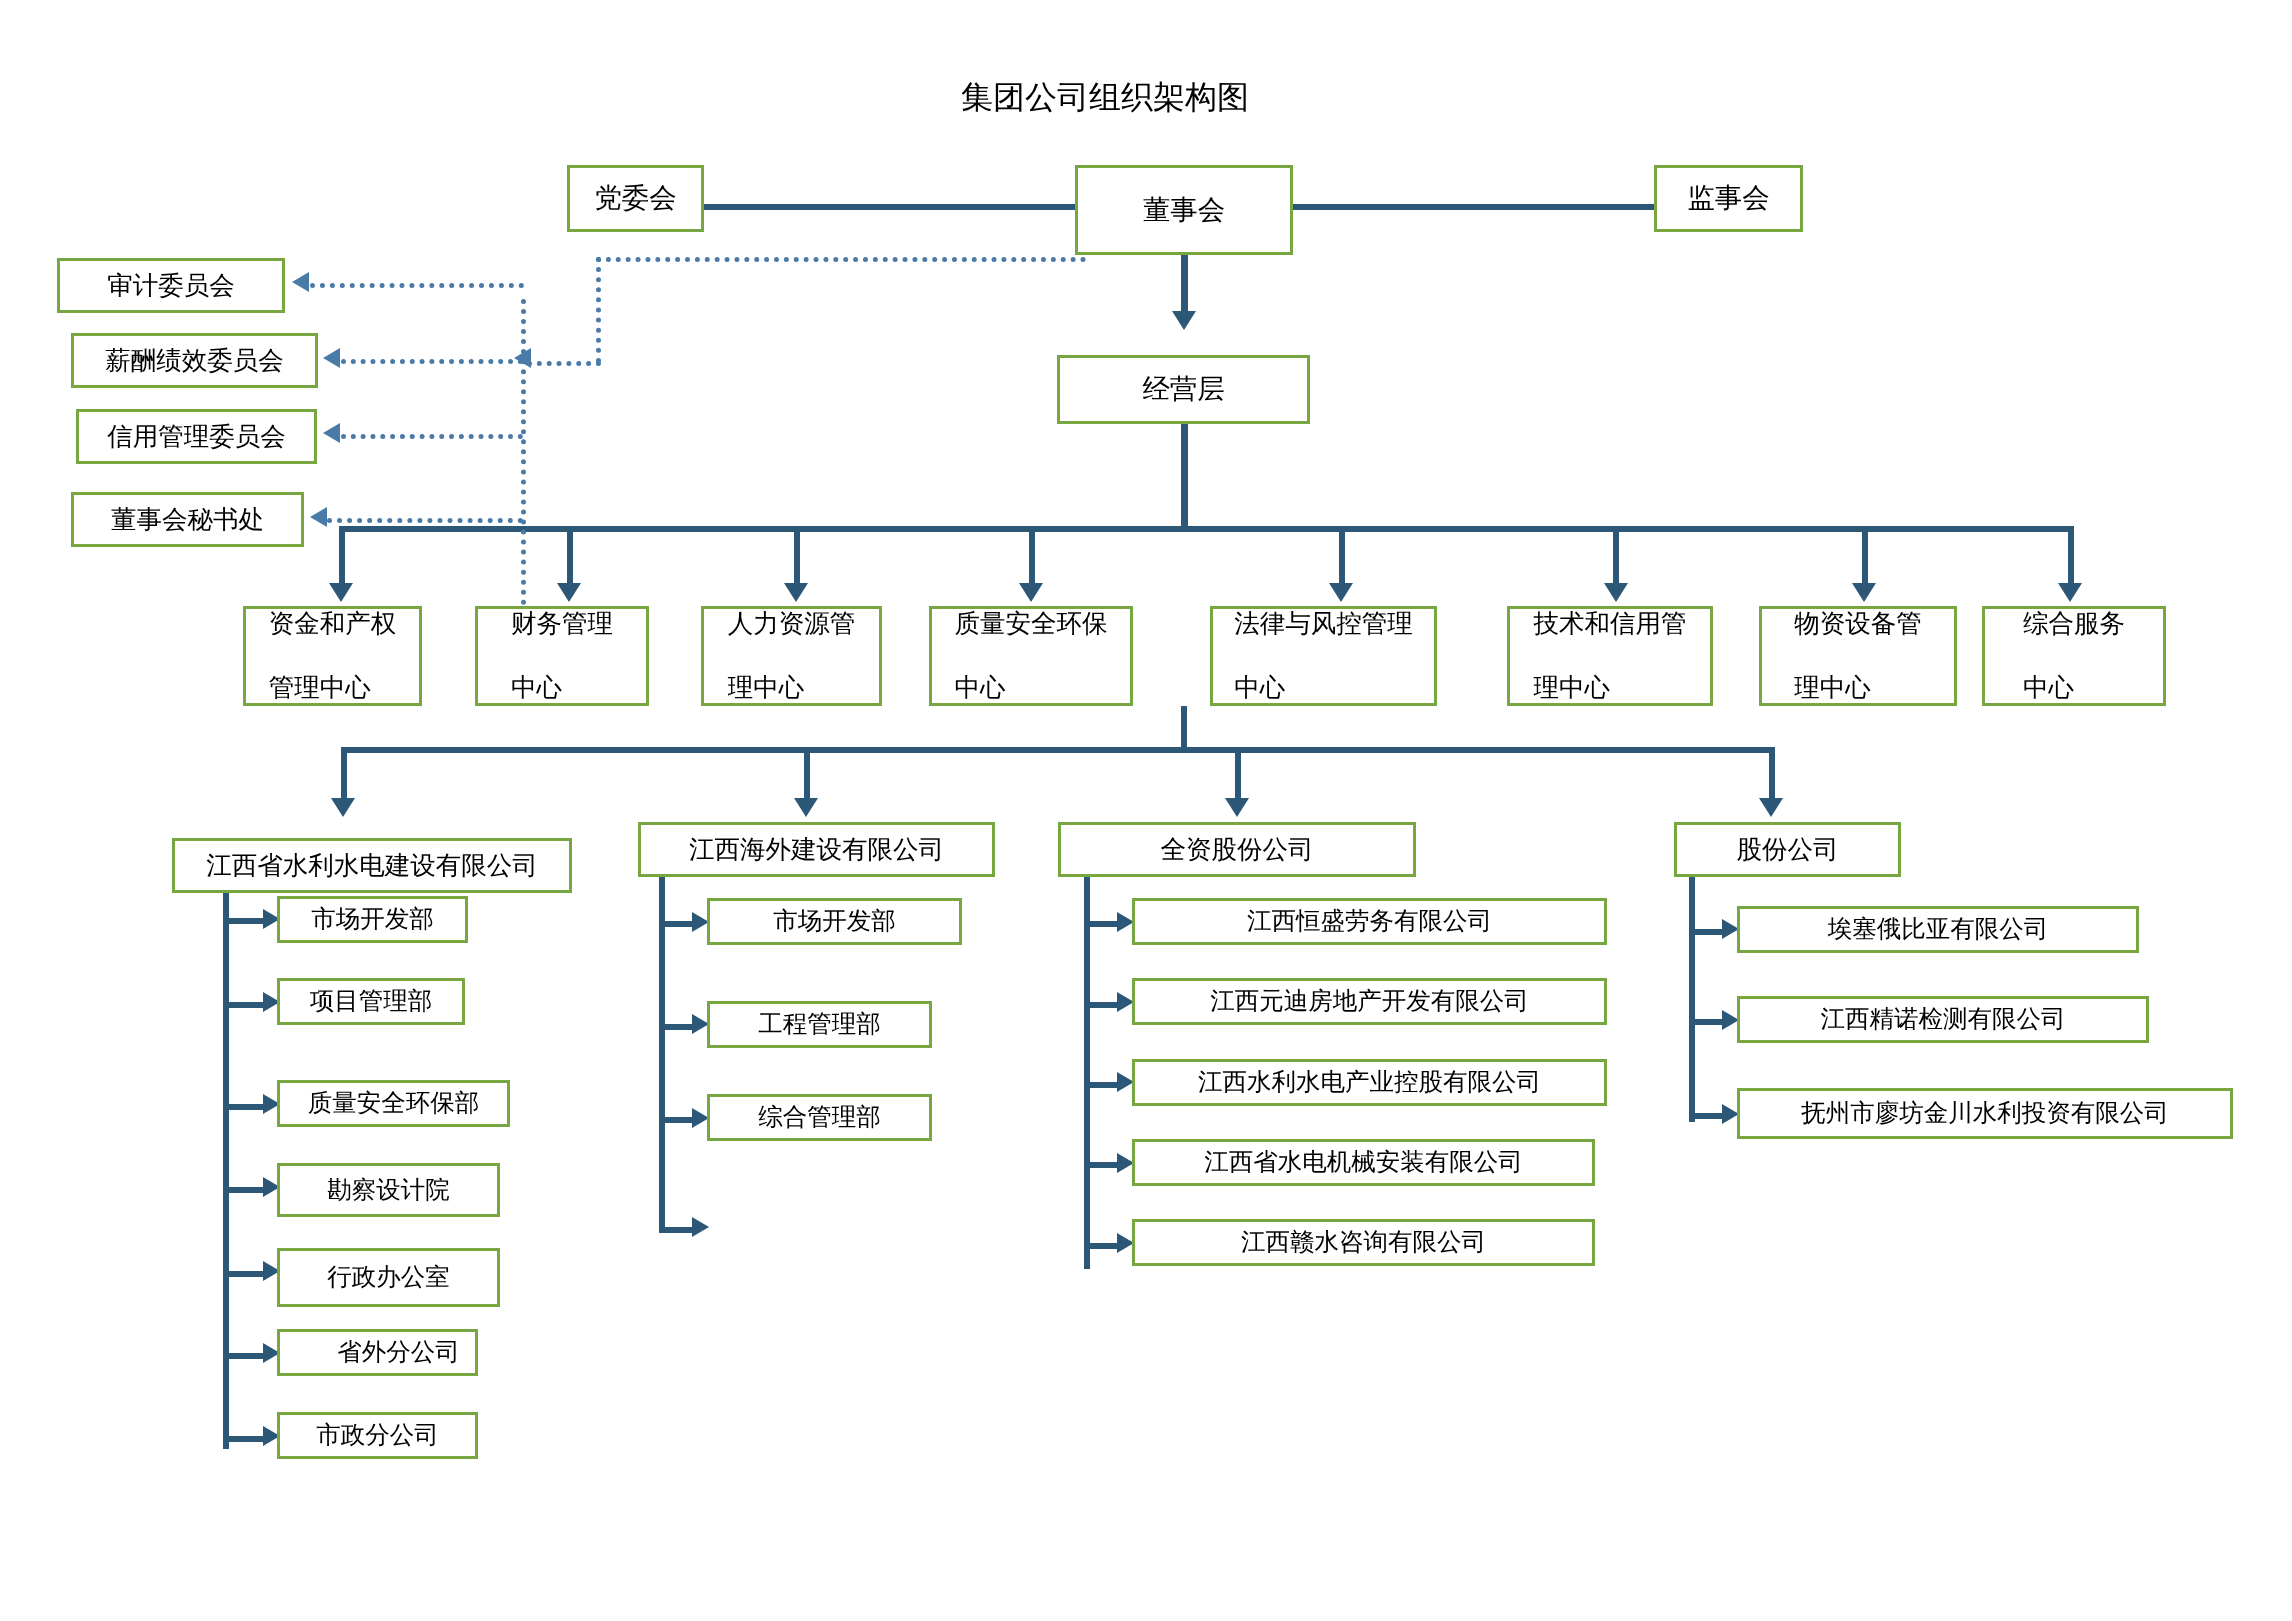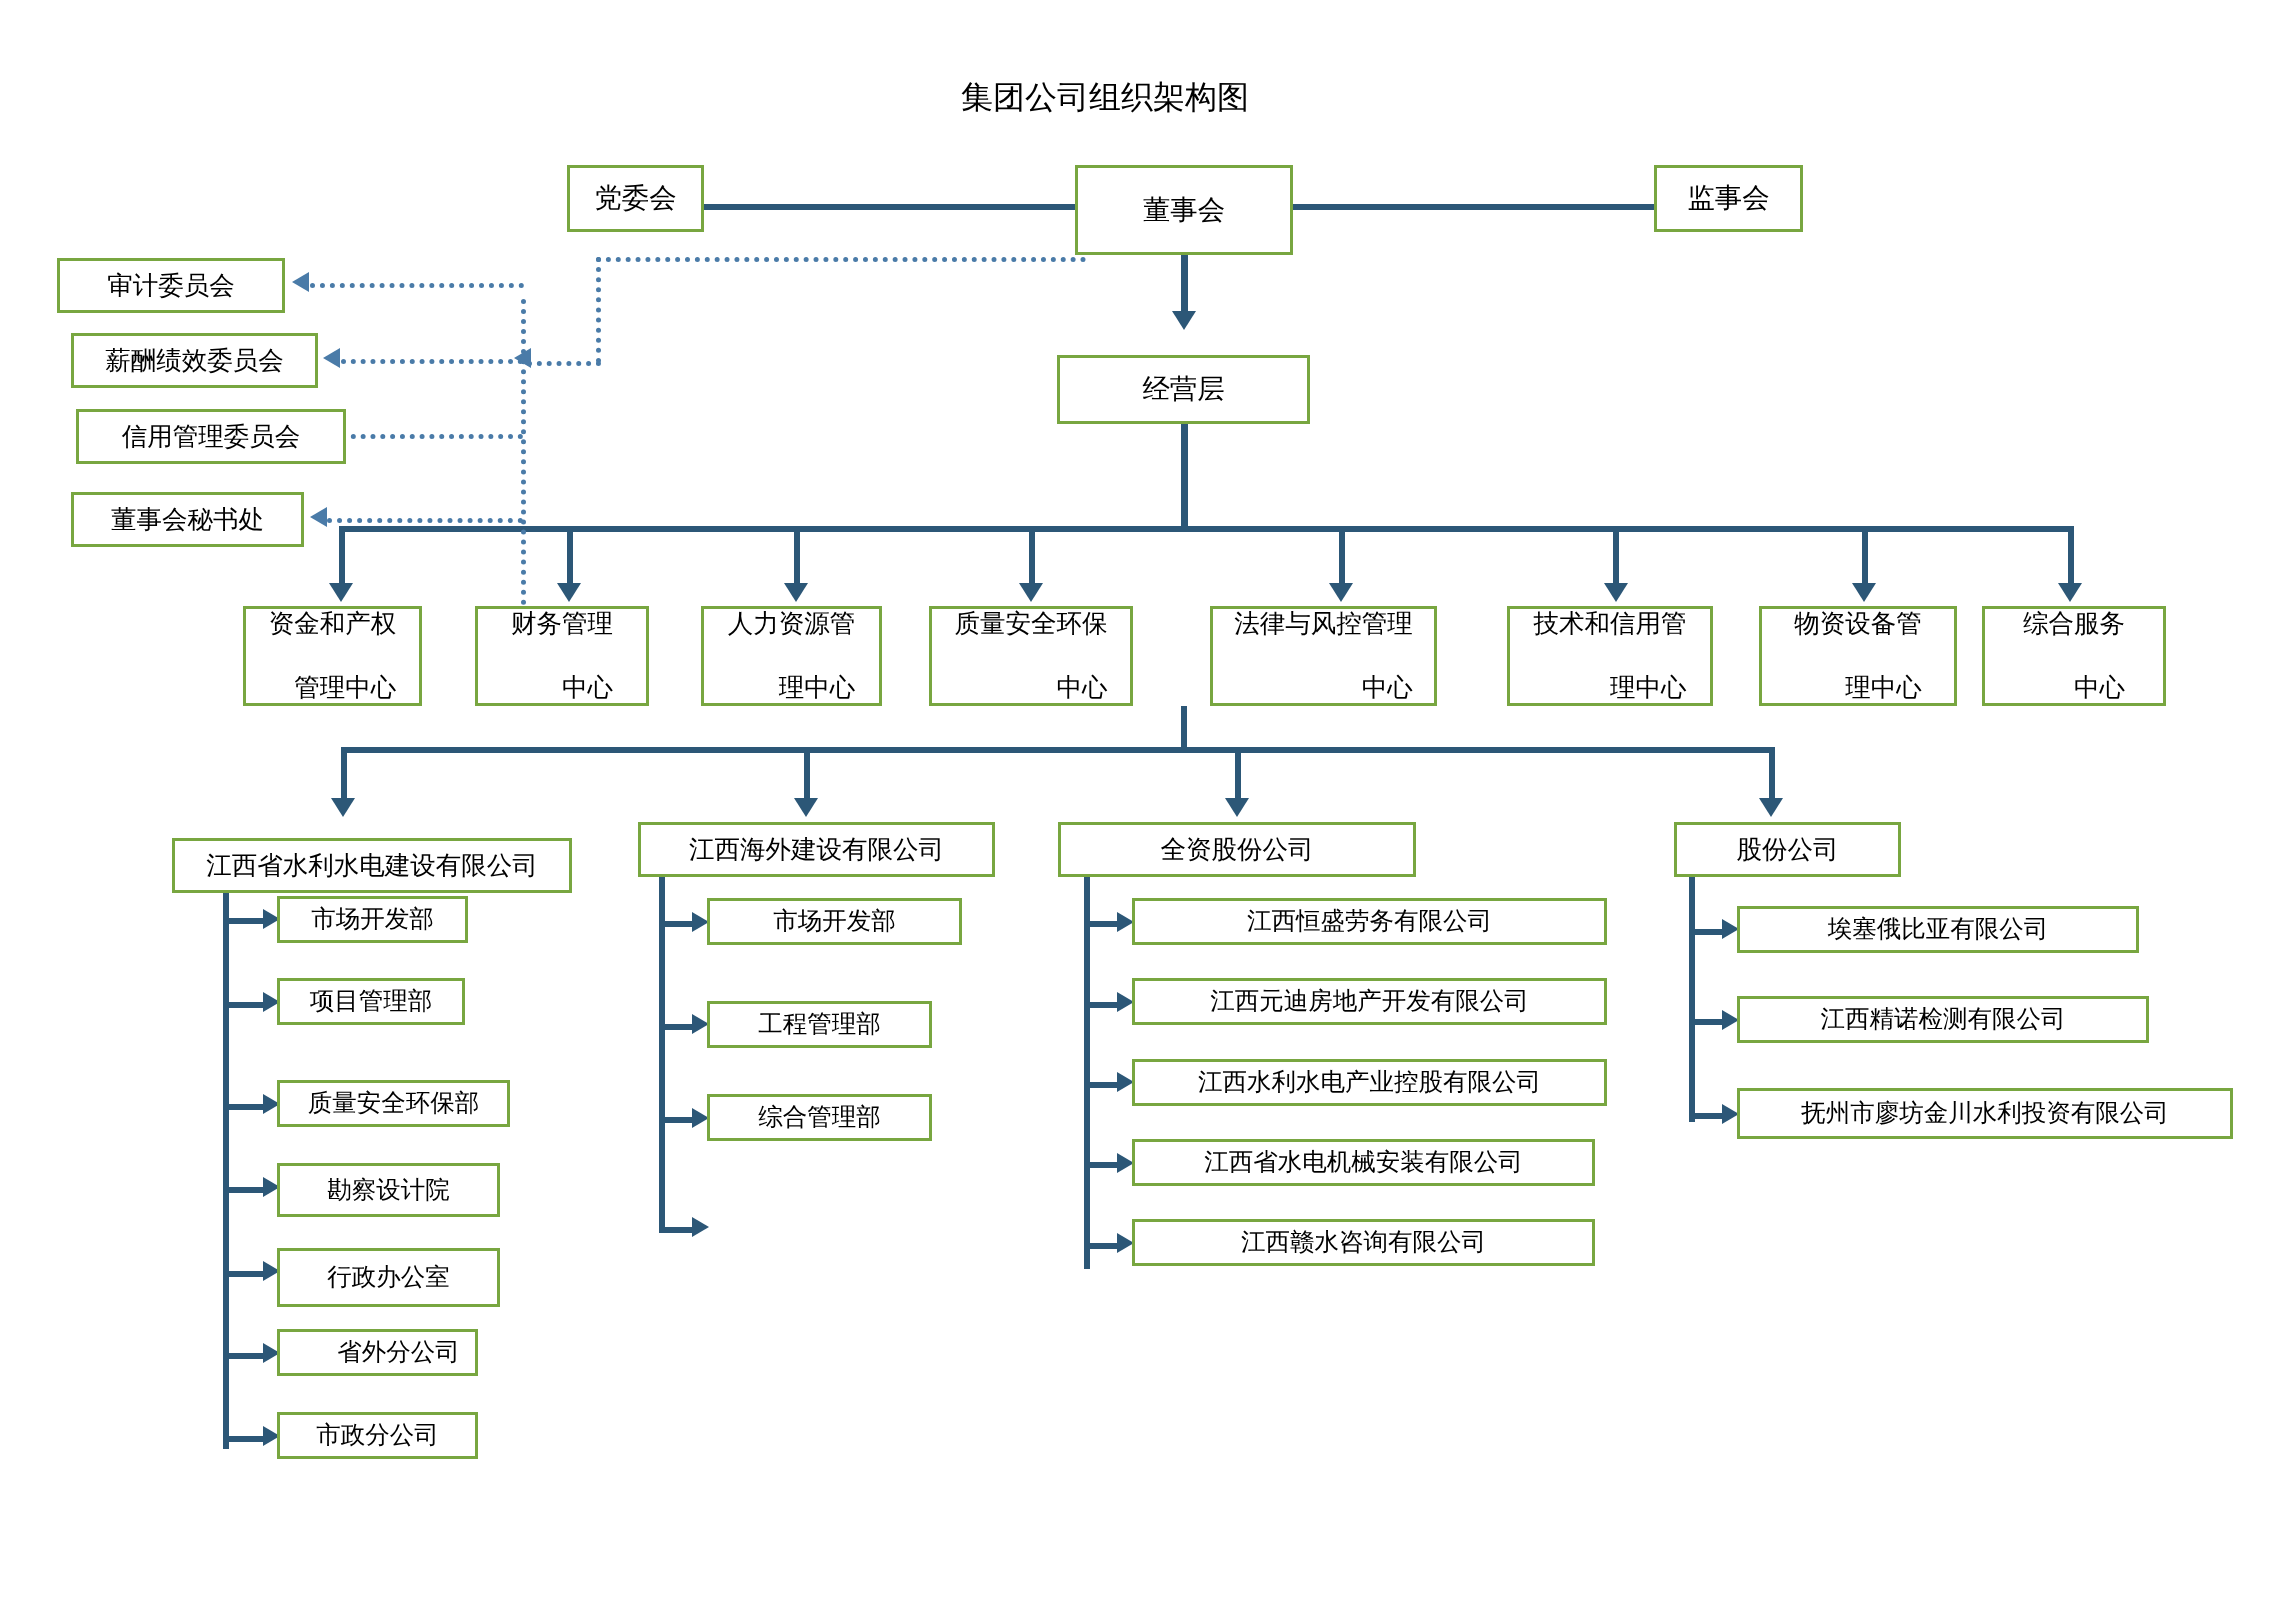--- a/index.html
+++ b/index.html
@@ -1,19 +1,19 @@
 <!DOCTYPE html>
 <html><head>
 <meta charset="utf-8">
 <style>
   html,body{margin:0;padding:0;background:#ffffff;}
   body{font-family:"Liberation Serif","DejaVu Serif",serif;}
   #canvas{position:relative;width:2293px;height:1621px;background:#fff;overflow:hidden;}
   .box{position:absolute;box-sizing:border-box;border:3.9px solid #78a640;background:#ffffff;
-       display:flex;align-items:center;justify-content:center;text-align:right;
+       display:flex;align-items:center;justify-content:center;text-align:left;
        color:#000;line-height:1.25;z-index:5;}
   .box span{display:block;padding:0 3.9px;}
   .t-title{position:absolute;font-size:32px;color:#000;white-space:nowrap;font-weight:400;}
   .ln{position:absolute;background:#2c5777;z-index:2;}
   .ln-h{height:5.9px;}
   .ln-v{width:5.9px;}
   .dot-h{position:absolute;height:0;border-top:5.9px dotted #4a7ba8;z-index:3;}
   .dot-v{position:absolute;width:0;border-left:5.9px dotted #4a7ba8;z-index:3;}
   .arr{position:absolute;width:0;height:0;z-index:4;}
   .arr-d{border-left:12.7px solid transparent;border-right:12.7px solid transparent;border-top:19.6px solid #2c5777;}
@@ -45,21 +45,21 @@
   <div class="ln ln-h" style="left:702px;top:204px;width:375px;"></div>
 
   <div class="ln ln-h" style="left:1292px;top:204px;width:364px;"></div>
 
   <div class="box fs26" style="left:57px;top:258px;width:228px;height:55px;">
     <span>审计委员会</span>
   </div>
   <div class="box fs26" style="left:71px;top:333px;width:247px;height:55px;">
     <span>薪酬绩效委员会</span>
   </div>
-  <div class="box fs26" style="left:76px;top:409px;width:270px;height:55px;">
+  <div class="box fs26" style="left:76px;top:409px;width:241px;height:55px;">
     <span>信用管理委员会</span>
   </div>
   <div class="box fs26" style="left:71px;top:492px;width:233px;height:55px;">
     <span>董事会秘书处</span>
   </div>
 
   <div class="dot-h" style="left:596px;top:257px;width:490px;"></div>
   <div class="dot-v" style="left:596px;top:257px;height:106px;"></div>
   <div class="dot-h" style="left:527px;top:361px;width:74px;"></div>
 

